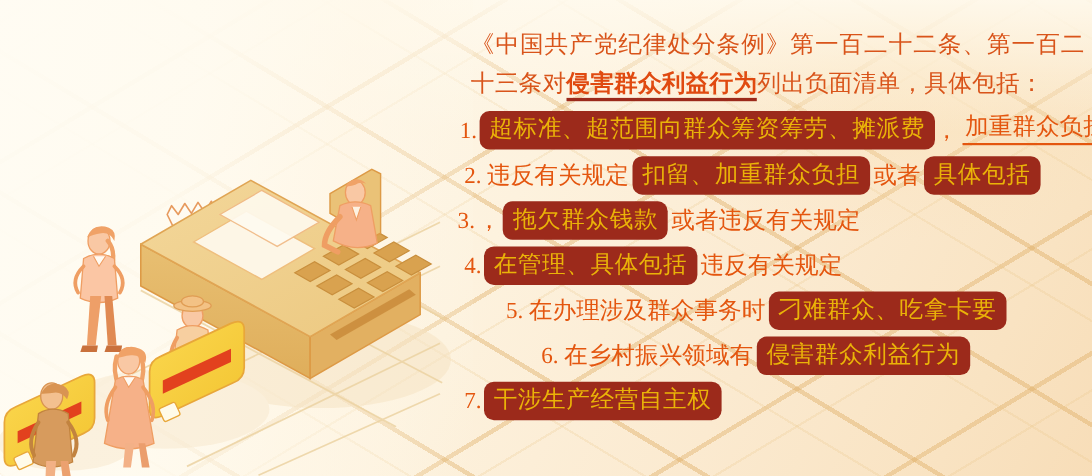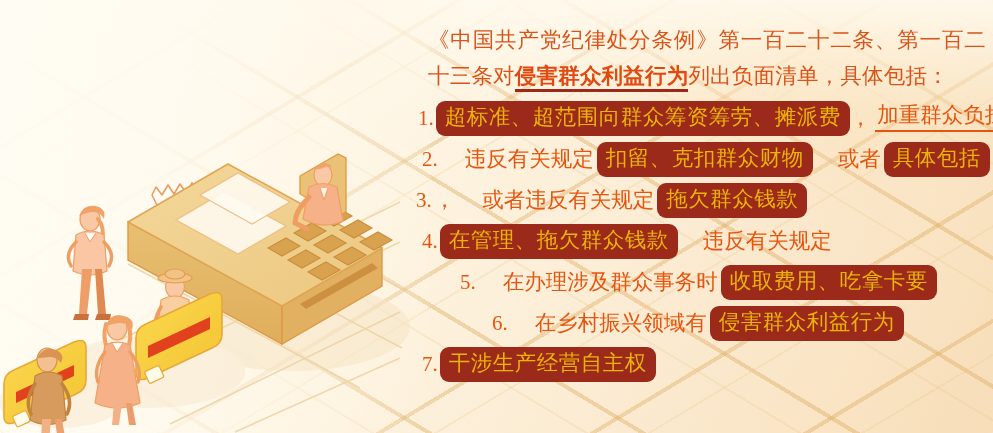--- a/index.html
+++ b/index.html
@@ -159,21 +159,20 @@
   }
   .seg {
     font-size: 21.5px;
     line-height: 1;
     display: inline-flex;
     align-items: center;
   }
   .seg.plain {
     color: #e4560f;
     padding: 0 3px;
-    margin-left: 22px;
   }
   .seg.pill {
     color: #eab308;
     background: #9c2a1b;
     border-radius: 9px;
     padding: 6px 9px 8px 9px;
     letter-spacing: 0.5px;
   }
   .seg.underline {
     color: #e4560f;
@@ -356,39 +355,39 @@
     <ul class="list">
         <li class="list-item row-1">
           <span class="idx">1.</span>
           <span class="seg pill">超标准、超范围向群众筹资筹劳、摊派费</span>
           <span class="seg punct">，</span>
           <span class="seg underline">加重群众负担</span>
         </li>
         <li class="list-item row-2">
           <span class="idx">2.</span>
           <span class="seg plain">违反有关规定</span>
-          <span class="seg pill">扣留、克扣群众财物</span>
+          <span class="seg pill">扣留、加重群众负担</span>
           <span class="seg plain">或者</span>
           <span class="seg pill">具体包括</span>
         </li>
         <li class="list-item row-3">
           <span class="idx">3.</span>
           <span class="seg punct">，</span>
+          <span class="seg pill">拖欠群众钱款</span>
           <span class="seg plain">或者违反有关规定</span>
-          <span class="seg pill">拖欠群众钱款</span>
         </li>
         <li class="list-item row-4">
           <span class="idx">4.</span>
-          <span class="seg pill">在管理、拖欠群众钱款</span>
+          <span class="seg pill">在管理、具体包括</span>
           <span class="seg plain">违反有关规定</span>
         </li>
         <li class="list-item row-5">
           <span class="idx">5.</span>
           <span class="seg plain">在办理涉及群众事务时</span>
-          <span class="seg pill">收取费用、吃拿卡要</span>
+          <span class="seg pill">刁难群众、吃拿卡要</span>
         </li>
         <li class="list-item row-6">
           <span class="idx">6.</span>
           <span class="seg plain">在乡村振兴领域有</span>
           <span class="seg pill">侵害群众利益行为</span>
         </li>
         <li class="list-item row-7">
           <span class="idx">7.</span>
           <span class="seg pill">干涉生产经营自主权</span>
         </li>

